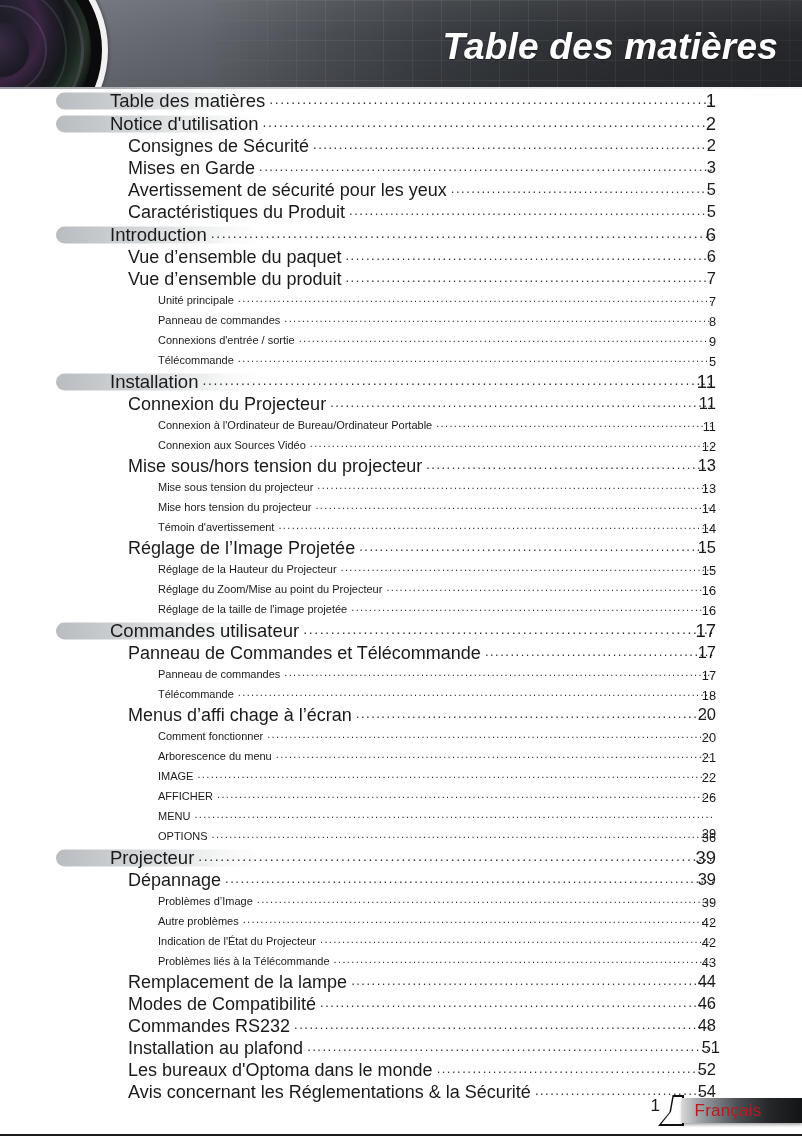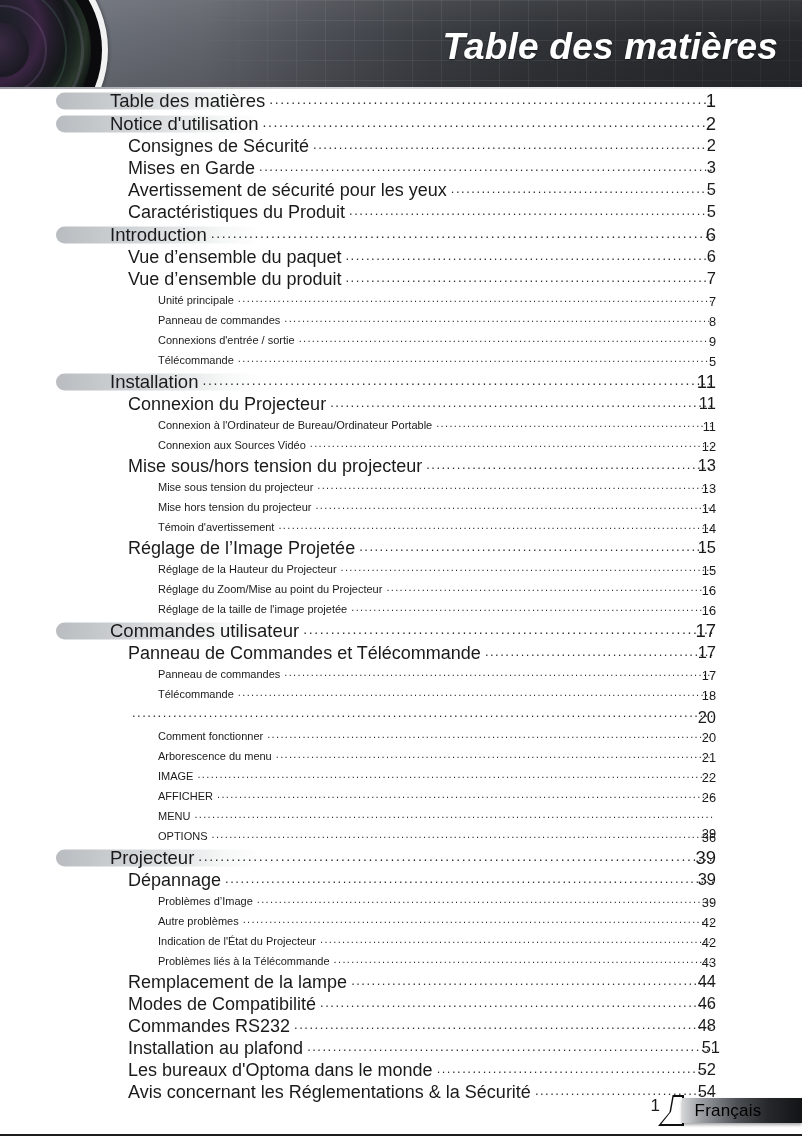--- a/index.html
+++ b/index.html
@@ -147,21 +147,21 @@
   .footer{
     position:absolute; left:0; bottom:0; width:802px; height:52px;
   }
   .footer-tab{
     position:absolute; right:0; top:14px; width:120px; height:25px;
     background:linear-gradient(to right, #d4d6d8 0%, #9b9ea2 16%, #4c4f53 46%, #25272a 72%, #131416 100%);
     box-shadow:0 2px 3px rgba(0,0,0,.35);
   }
   .footer-tab-label{
     position:absolute; right:14px; top:17px; width:120px;
-    font-size:17px; color:#000000; text-align:center; line-height:20px;
+    font-size:17px; color:#b91c1c; text-align:center; line-height:20px;
     letter-spacing:.2px;
   }
   .footer-slant{
     position:absolute; right:118px; top:11px; width:26px; height:31px;
     background:#0e0f11;
     clip-path:polygon(56% 0%, 100% 0%, 100% 100%, 0% 100%, 44% 56%);
   }
   .footer-slant-inner{
     position:absolute; right:120px; top:13px; width:22px; height:27px;
     background:#ffffff;
@@ -402,20 +402,21 @@
       </div>
       <div class="row lvl3">
         <div class="entry">
           <span class="label">Télécommande</span>
           <span class="leader"></span>
           <span class="pg" style="position: absolute; right: 86px; top: 0px; width: auto; text-align: right;">18</span>
         </div>
       </div>
       <div class="row lvl2">
         <div class="entry">
+          <span class="label">Menus d’affi chage à l’écran</span>
           <span class="leader"></span>
           <span class="pg" style="position: absolute; right: 86px; top: 0px; width: auto; text-align: right;">20</span>
         </div>
       </div>
       <div class="row lvl3">
         <div class="entry">
           <span class="label">Comment fonctionner</span>
           <span class="leader"></span>
           <span class="pg" style="position: absolute; right: 86px; top: 0px; width: auto; text-align: right;">20</span>
         </div>

